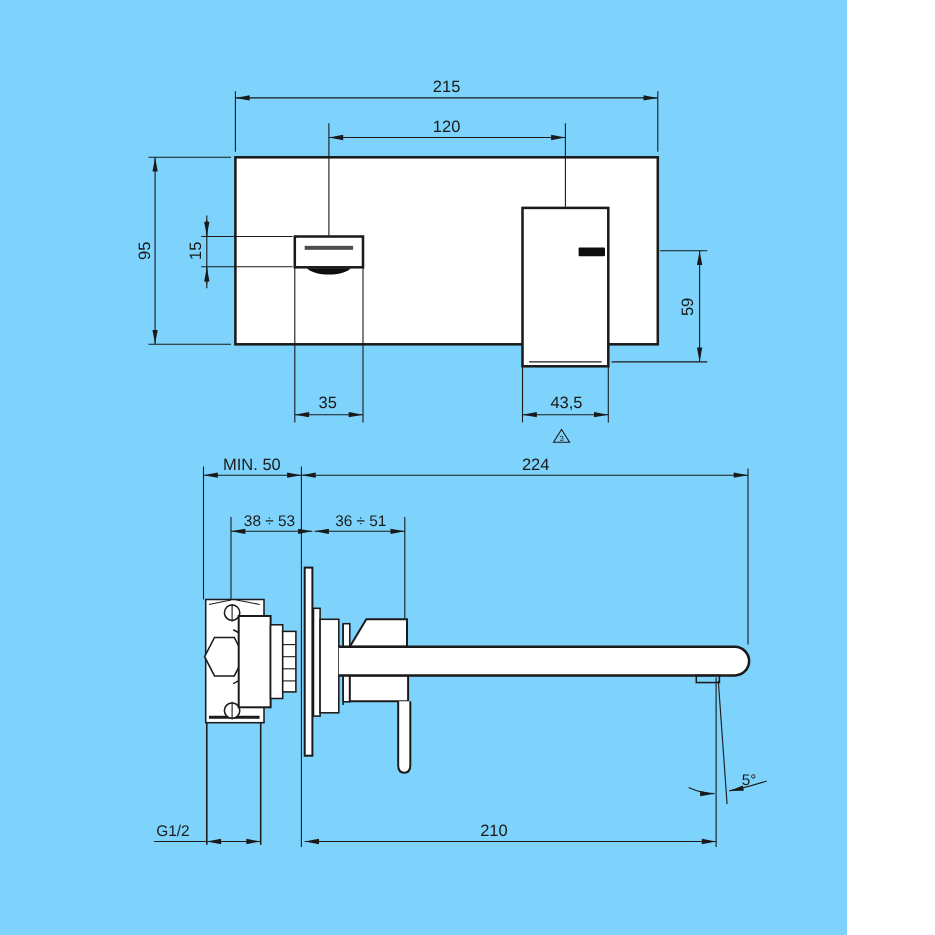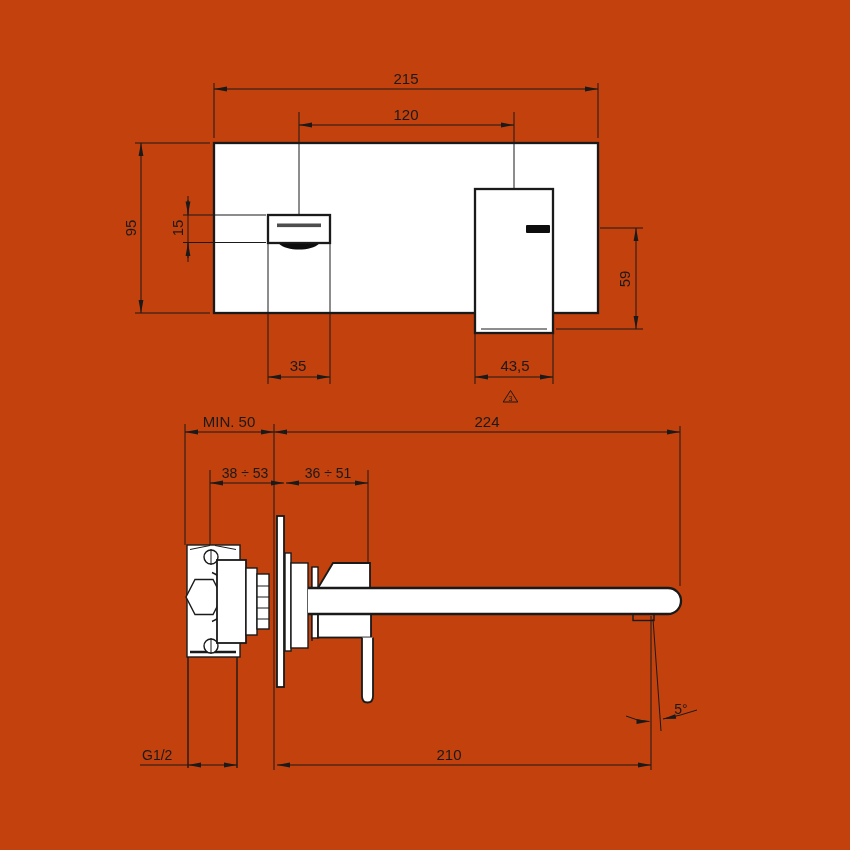--- a/index.html
+++ b/index.html
@@ -1,16 +1,16 @@
 <!DOCTYPE html>
 <html><head>
 <meta charset="utf-8">
 <style>
   html,body{margin:0;padding:0;background:#ffffff;}
-  .page{width:850px;height:850px;background:#c2410c;position:relative;overflow:hidden;}
+  .page{width:770px;height:850px;background:#7dd3fc;position:relative;overflow:hidden;}
   svg{display:block;}
   text{font-family:"Liberation Sans","DejaVu Sans",sans-serif;fill:#1a1a1a;}
   .dim{font-size:15px;}
   .dim-sm{font-size:14px;}
   .note{font-size:7px;}
   .thin{stroke:#1a1a1a;stroke-width:1;fill:none;}
   .med{stroke:#1a1a1a;stroke-width:1.4;fill:none;}
   .medf{stroke:#1a1a1a;stroke-width:1.4;fill:#ffffff;}
   .bold{stroke:#1a1a1a;stroke-width:2.3;fill:#ffffff;}
   .bold2{stroke:#1a1a1a;stroke-width:1.8;fill:#ffffff;}

